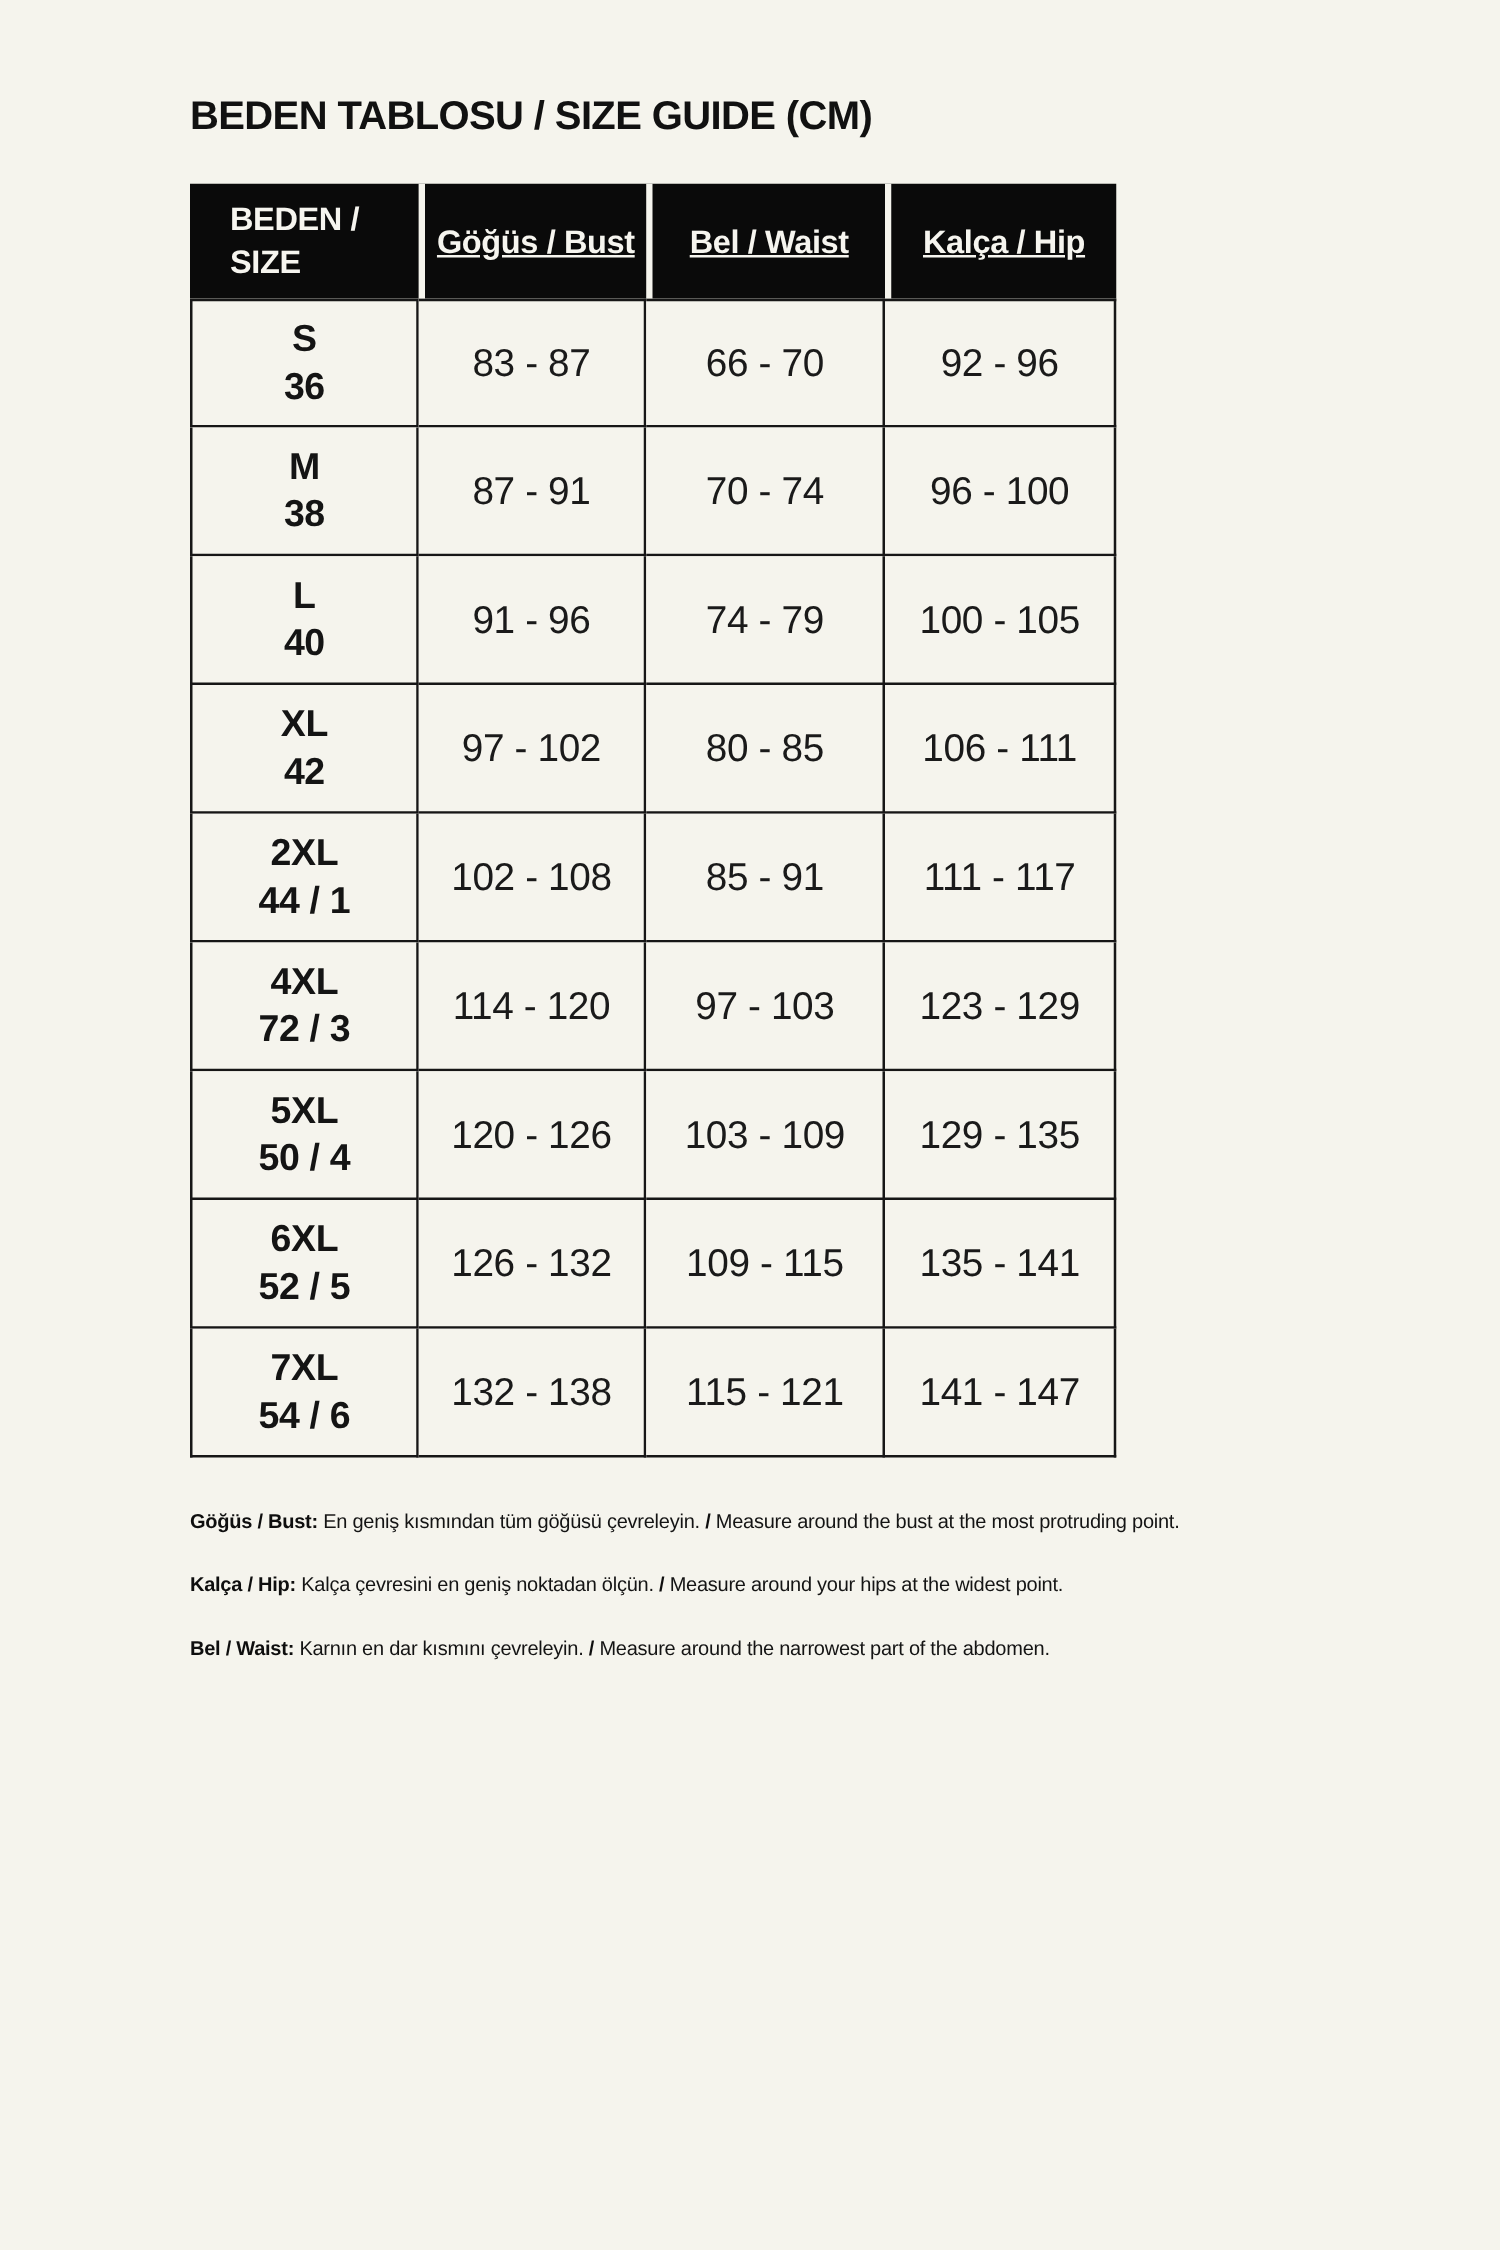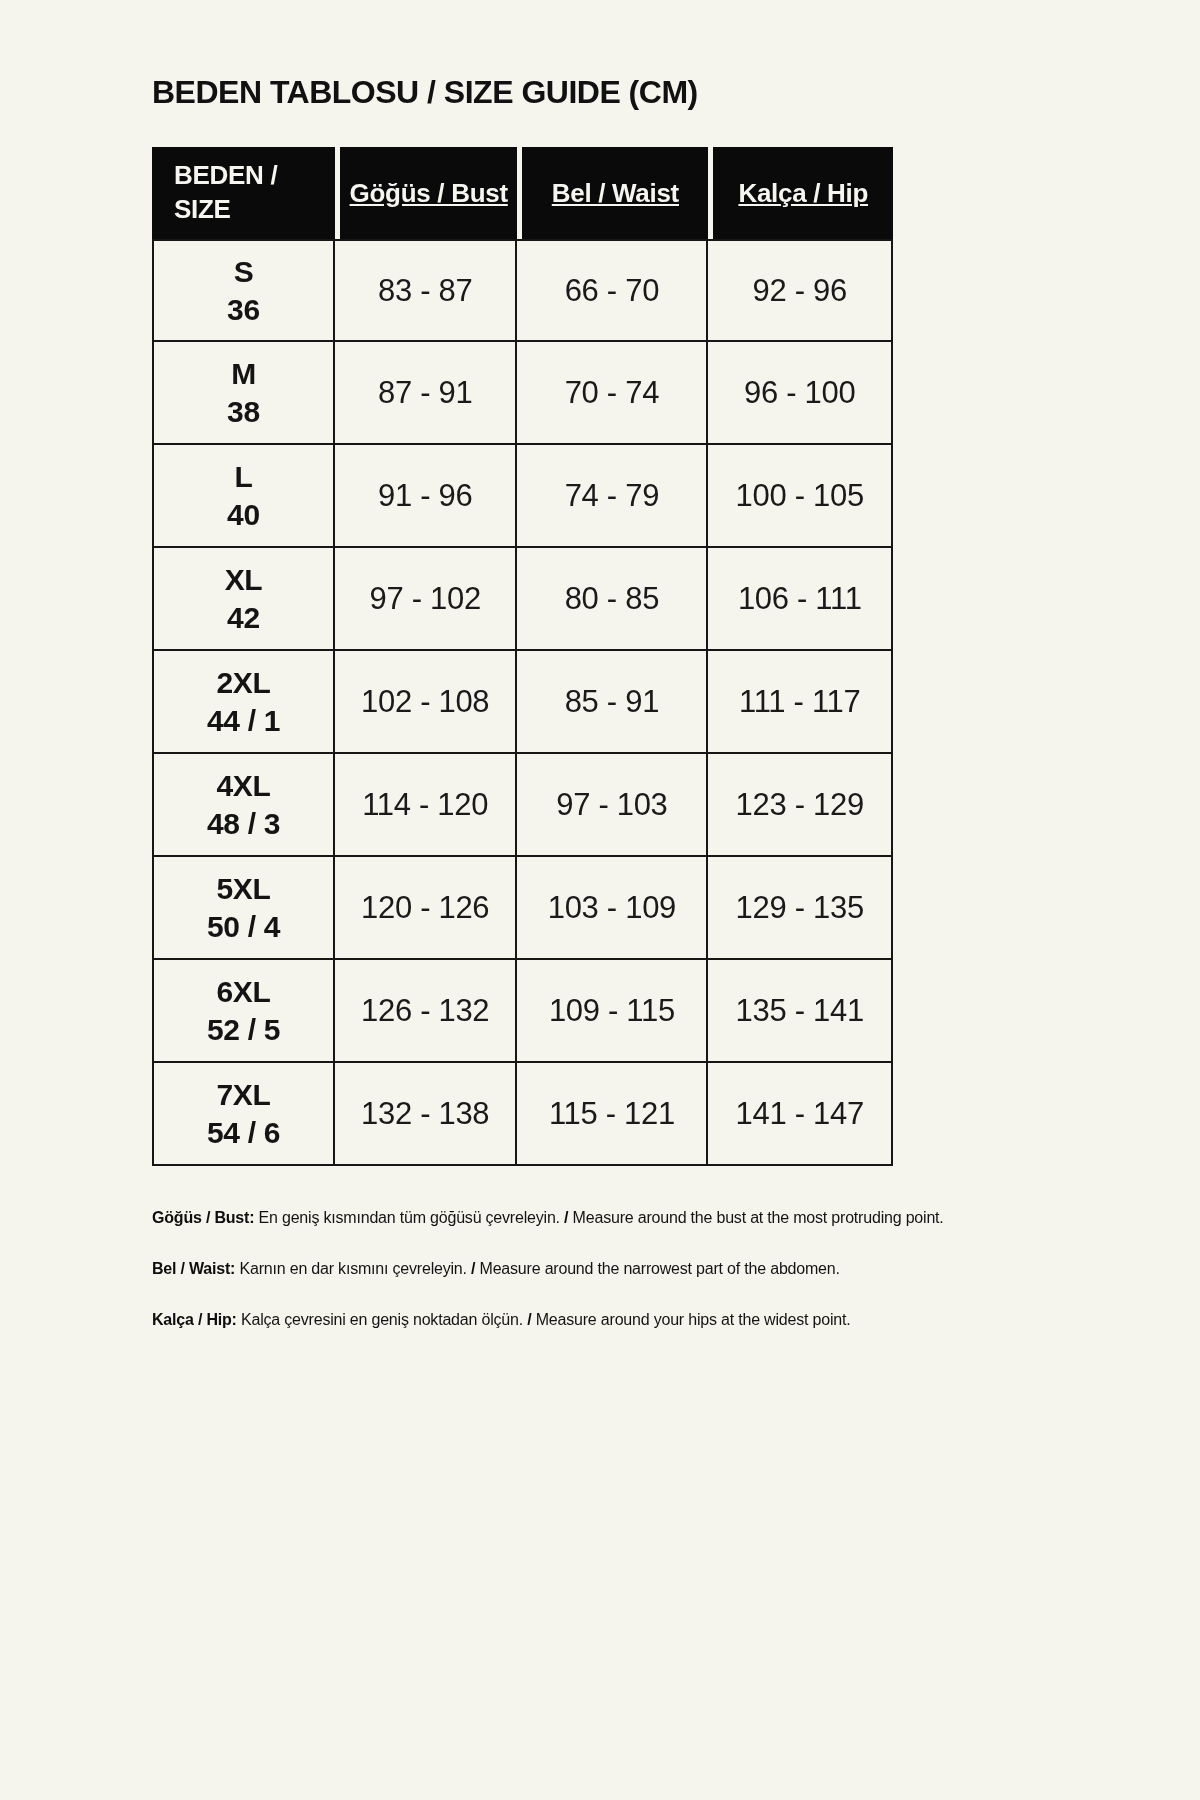--- a/index.html
+++ b/index.html
@@ -23,21 +23,21 @@
   }
   table.size-table{
     border-collapse:separate;border-spacing:0;table-layout:fixed;
     width:741px;
   }
   .size-table th{
     background:var(--head-bg);color:var(--head-ink);
     height:92px;font-size:26px;font-weight:700;letter-spacing:-0.3px;
     text-align:center;vertical-align:middle;padding:0 6px;
   }
-  .size-table th.col-size{text-align:left;padding-left:22px;line-height:1.3;}
+  .size-table th.col-size{text-align:left;padding-left:32px;line-height:1.3;}
   .size-table th + th{border-left:5px solid var(--bg);text-decoration:underline;}
   .size-table th:nth-child(1){width:24.7%;}
   .size-table th:nth-child(2){width:24.6%;}
   .size-table th:nth-child(3){width:25.8%;}
   .size-table th:nth-child(4){width:24.9%;margin-left:24px;}
   .size-table td{
     height:103px;background:var(--bg);
     border-right:2px solid var(--line);border-bottom:2px solid var(--line);
     text-align:center;vertical-align:middle;
     font-size:31px;font-weight:400;letter-spacing:-0.3px;color:#1a1a1a;
@@ -110,21 +110,21 @@
           <div>2XL</div>
           <div>44 / 1</div>
         </td>
         <td>102 - 108</td>
         <td>85 - 91</td>
         <td>111 - 117</td>
       </tr>
       <tr>
         <td class="size-cell">
           <div>4XL</div>
-          <div>48 / 3</div>
+          <div>72 / 3</div>
         </td>
         <td>114 - 120</td>
         <td>97 - 103</td>
         <td>123 - 129</td>
       </tr>
       <tr>
         <td class="size-cell">
           <div>5XL</div>
           <div>50 / 4</div>
         </td>
@@ -154,26 +154,26 @@
   </table>
 
   <div class="notes">
     <p class="note">
       <strong>Göğüs / Bust:</strong>
       <span>En geniş kısmından tüm göğüsü çevreleyin.</span>
       <strong>/</strong>
       <span>Measure around the bust at the most protruding point.</span>
     </p>
     <p class="note">
+      <strong>Kalça / Hip:</strong>
+      <span>Kalça çevresini en geniş noktadan ölçün.</span>
+      <strong>/</strong>
+      <span>Measure around your hips at the widest point.</span>
+    </p>
+    <p class="note">
       <strong>Bel / Waist:</strong>
       <span>Karnın en dar kısmını çevreleyin.</span>
       <strong>/</strong>
       <span>Measure around the narrowest part of the abdomen.</span>
-    </p>
-    <p class="note">
-      <strong>Kalça / Hip:</strong>
-      <span>Kalça çevresini en geniş noktadan ölçün.</span>
-      <strong>/</strong>
-      <span>Measure around your hips at the widest point.</span>
     </p>
   </div>
 
 </div>
 
 </body></html>

